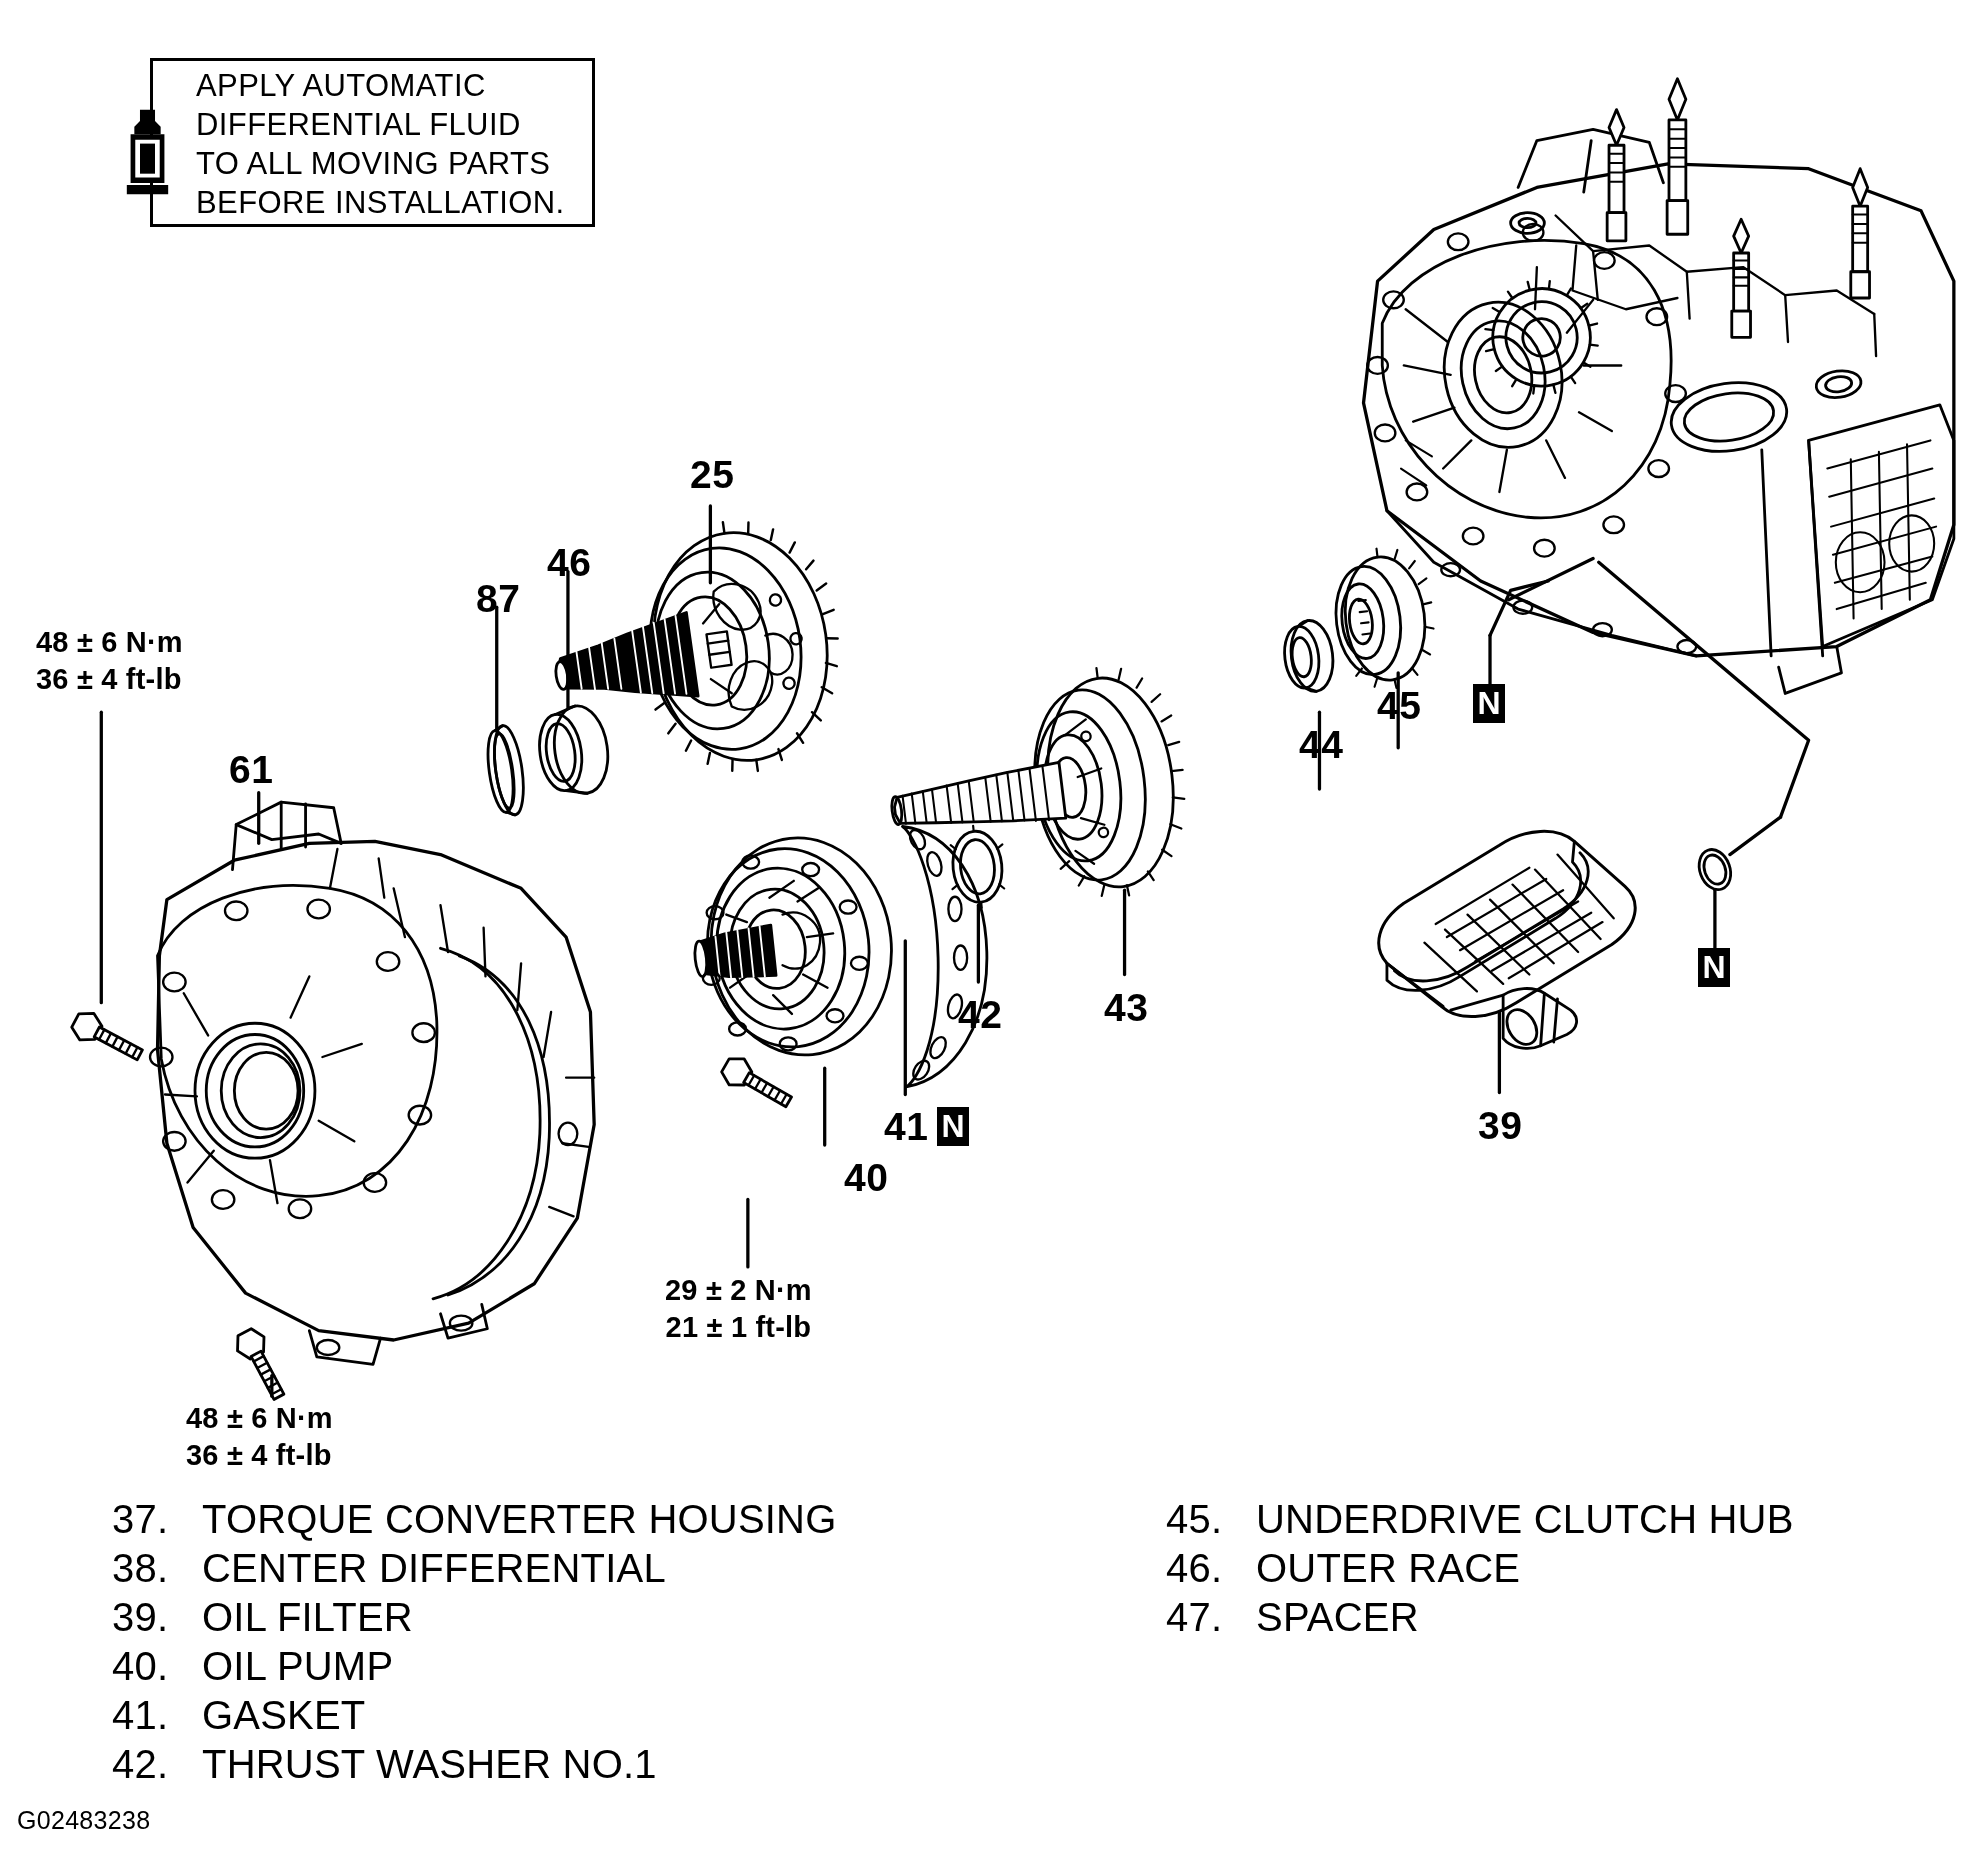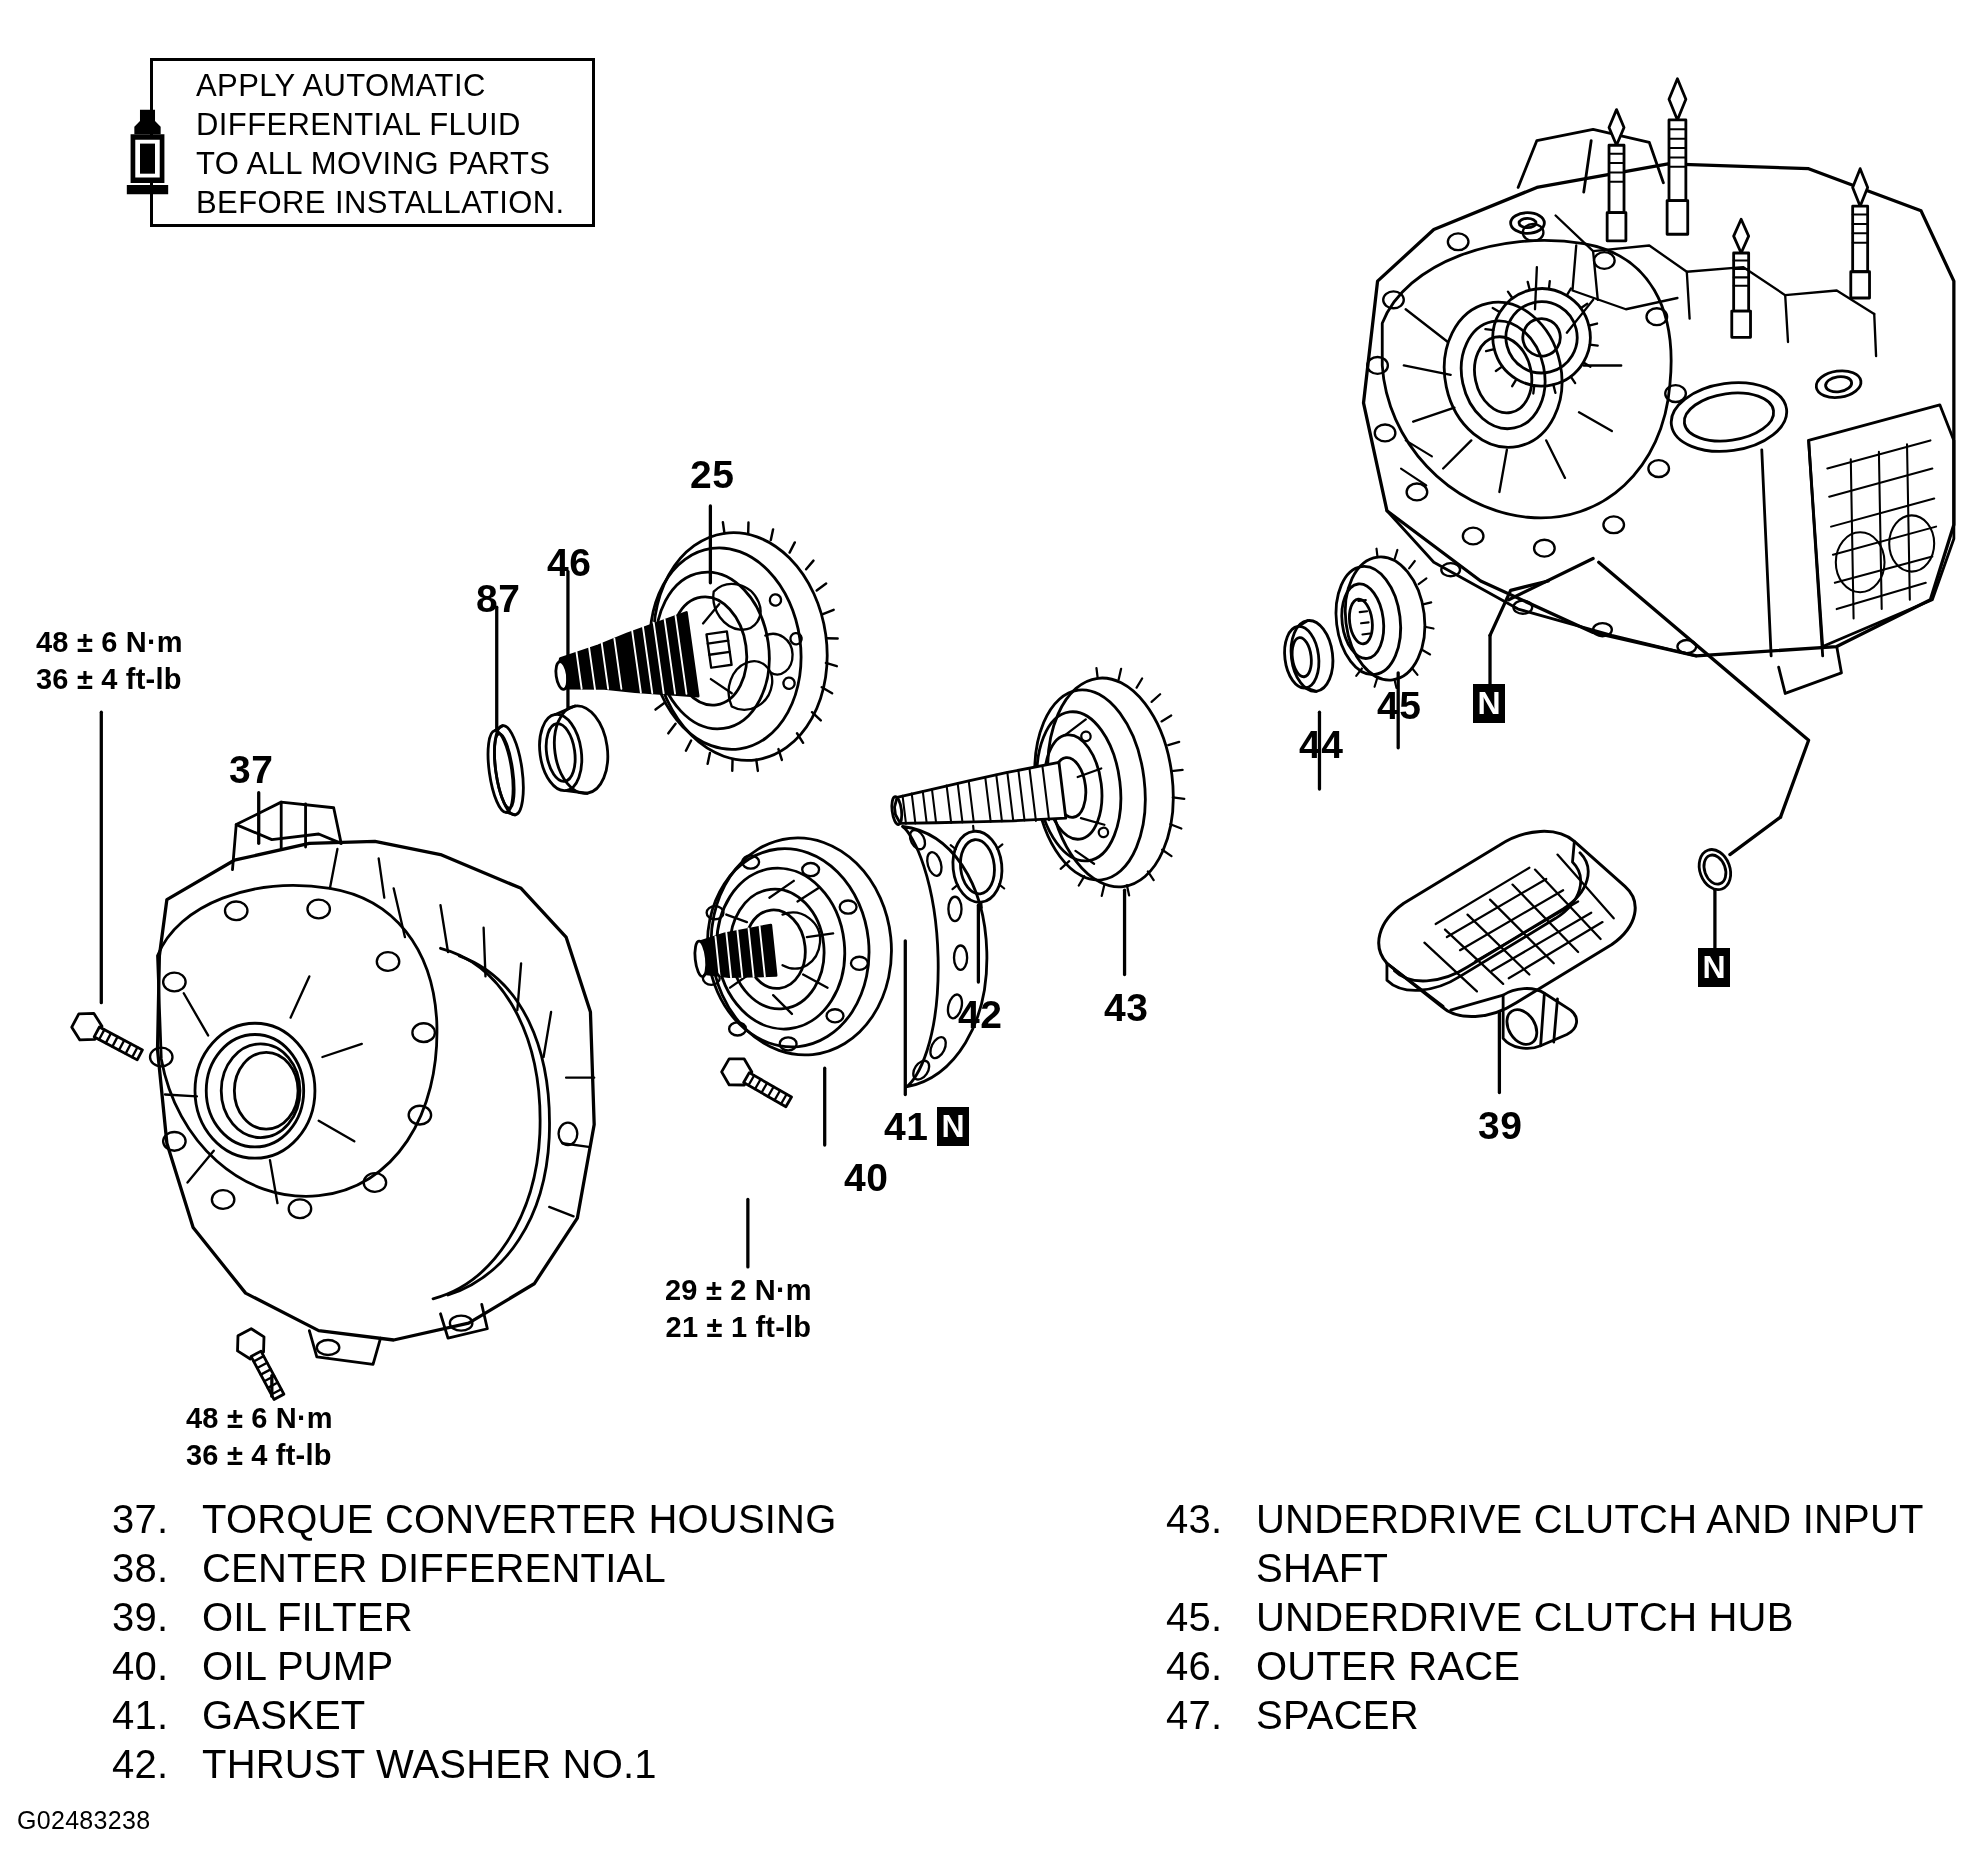--- a/index.html
+++ b/index.html
@@ -595,21 +595,21 @@
 
 <div class="torque-spec" id="torque-spec-top-left"><span>48 ± 6 N·m</span>
 <span>36 ± 4 ft-lb</span></div>
 
 <div class="torque-spec" id="torque-spec-bottom-left"><span>48 ± 6 N·m</span>
 <span>36 ± 4 ft-lb</span></div>
 
 <div class="torque-spec" id="torque-spec-oil-pump"><span>29 ± 2 N·m</span>
 <span>21 ± 1 ft-lb</span></div>
 
-<div class="callout" style="left:229px; top:750px;">37</div>
+<div class="callout" style="left:229px; top:750px;">61</div>
 <div class="callout" style="left:690px; top:455px;">25</div>
 <div class="callout" style="left:1478px; top:1106px;">39</div>
 <div class="callout" style="left:804px; top:1158px;margin-left:40px;">40</div>
 <div class="callout" style="left:884px; top:1107px;">41</div>
 <div class="callout" style="left:958px; top:995px;">42</div>
 <div class="callout" style="left:1104px; top:988px;">43</div>
 <div class="callout" style="left:1299px; top:725px;">44</div>
 <div class="callout" style="left:1377px; top:686px;">45</div>
 <div class="callout" style="left:547px; top:543px;">46</div>
 <div class="callout" style="left:476px; top:579px;">87</div>
@@ -641,25 +641,20 @@
       <span class="legend-label">GASKET</span>
     </div>
     <div class="legend-item">
       <span class="legend-num">42.</span>
       <span class="legend-label">THRUST WASHER NO.1</span>
     </div>
   </div>
 
   <div class="legend-col" id="legend-col-right">
     <div class="legend-item">
-      <span class="legend-num">43.</span>
-      <span class="legend-label">UNDERDRIVE CLUTCH AND INPUT
-SHAFT</span>
-    </div>
-    <div class="legend-item">
       <span class="legend-num">45.</span>
       <span class="legend-label">UNDERDRIVE CLUTCH HUB</span>
     </div>
     <div class="legend-item">
       <span class="legend-num">46.</span>
       <span class="legend-label">OUTER RACE</span>
     </div>
     <div class="legend-item">
       <span class="legend-num">47.</span>
       <span class="legend-label">SPACER</span>

